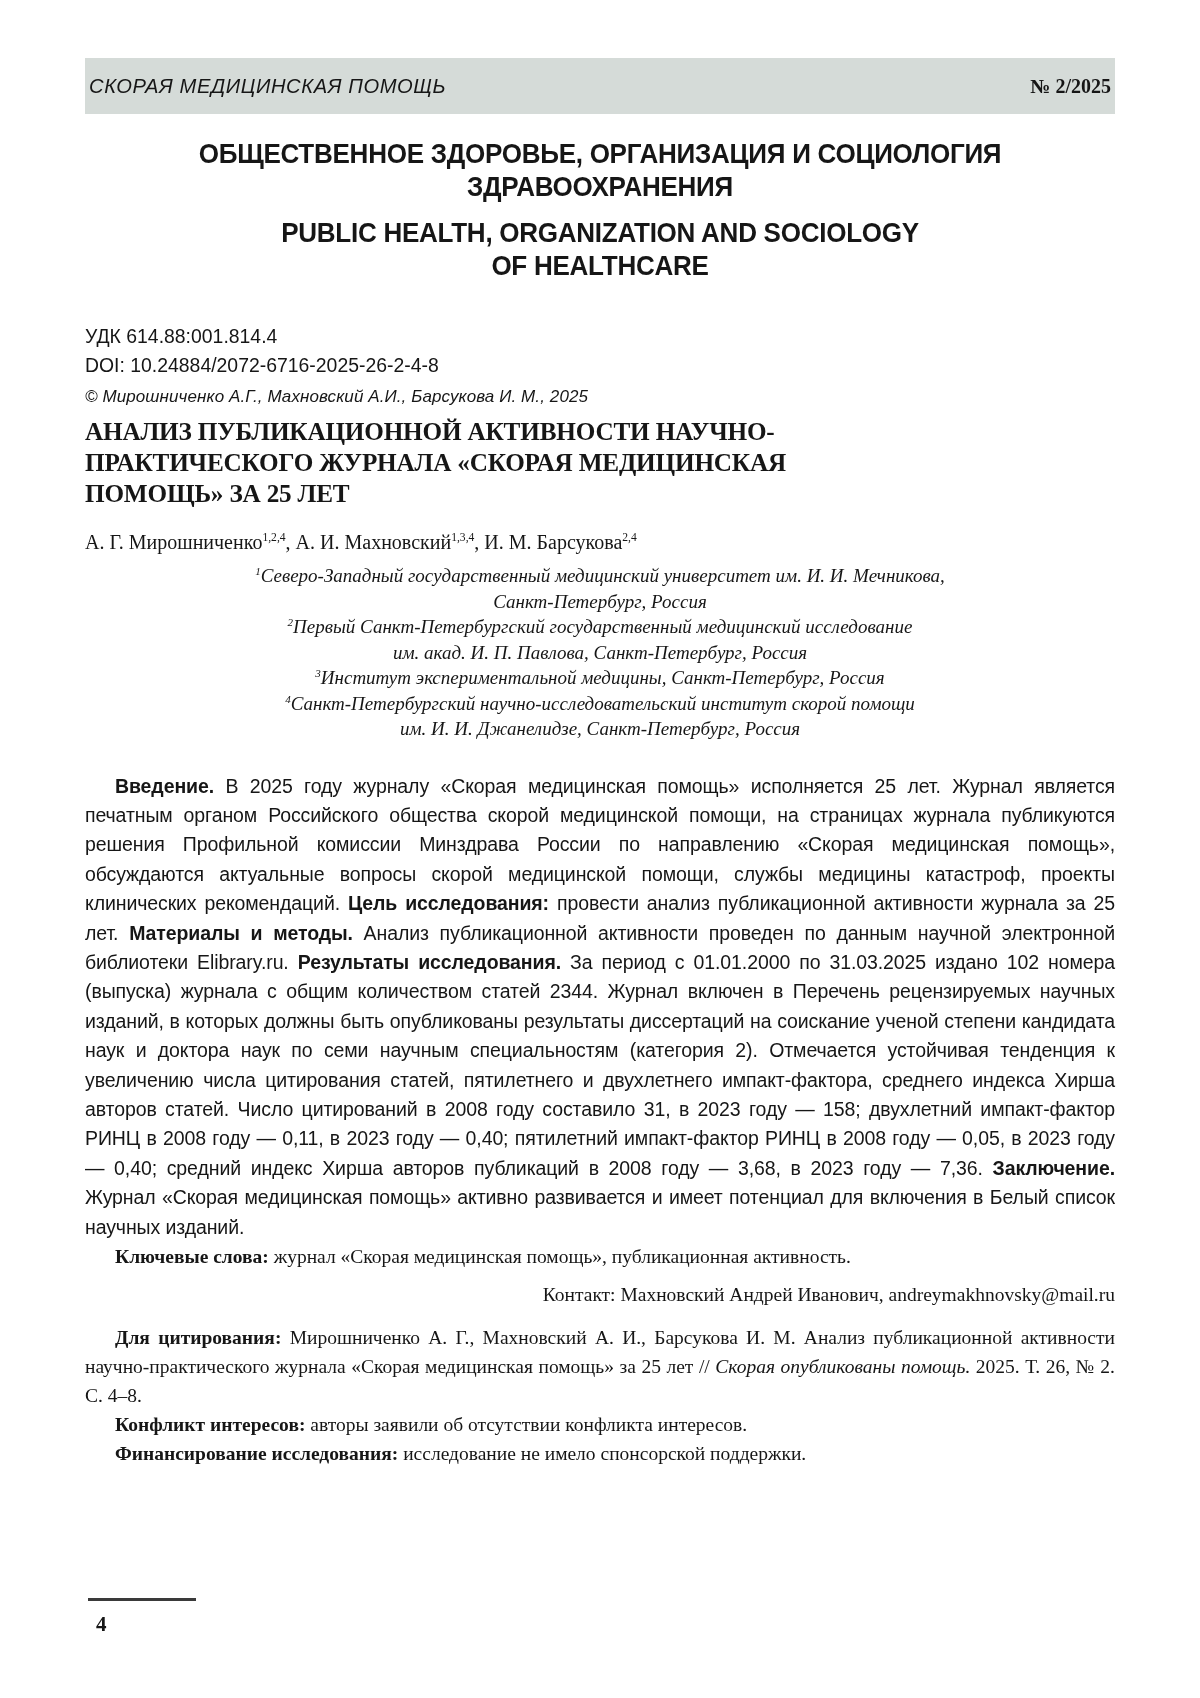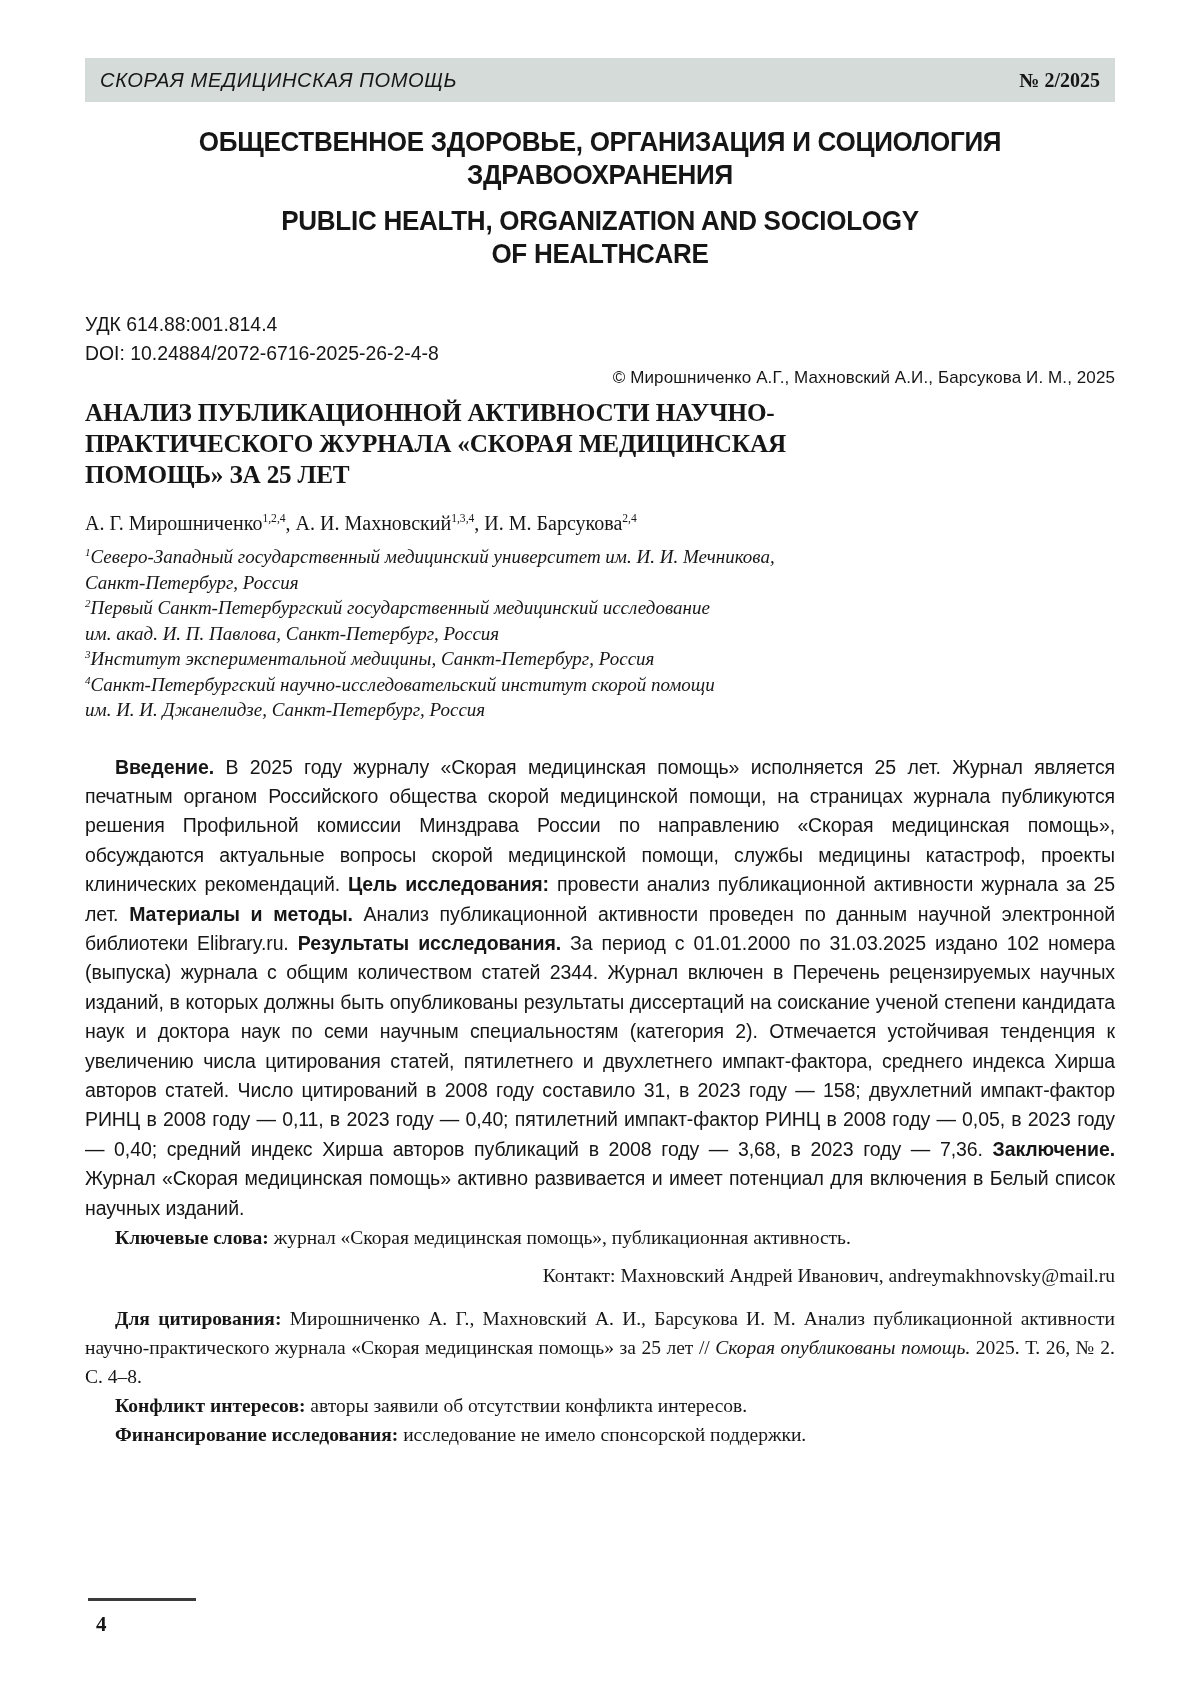--- a/index.html
+++ b/index.html
@@ -8,58 +8,58 @@
     --rule:#3a3a3a;
   }
   html,body{margin:0;padding:0;}
   body{
     width:1200px;height:1698px;background:#ffffff;color:var(--text);
     font-family:"Liberation Sans",sans-serif;position:relative;overflow:hidden;
   }
   .page{width:1030px;margin:0 85px;padding-top:58px;position:relative;}
 
   .runbar{
-    background:var(--header-bar-bg);height:44px;display:flex;align-items:center;
-    justify-content:space-between;padding:0 15px;box-sizing:border-box;
+    background:var(--header-bar-bg);height:56px;display:flex;align-items:center;
+    justify-content:space-between;padding:0 4px;box-sizing:border-box;
   }
   .runbar .jtitle{
     font-style:italic;font-size:21px;letter-spacing:0.6px;white-space:nowrap;
     transform:scaleX(0.96);transform-origin:left center;
   }
   .runbar .issue{
     font-family:"Liberation Serif",serif;font-weight:bold;font-size:20px;white-space:nowrap;
   }
 
   .section-title{
     text-align:center;font-weight:bold;font-size:28px;line-height:33px;
     letter-spacing:-0.3px;transform:scaleX(0.93);transform-origin:center;
   }
   .section-title.ru{margin-top:23px;}
   .section-title.en{margin-top:13px;}
 
   .udc-block{margin-top:40px;font-size:20px;line-height:29px;}
   .udc-block div{transform:scaleX(0.97);transform-origin:left center;}
 
   .copyright{
-    text-align:right;font-size:17px;letter-spacing:0.1px;
+    text-align:left;font-size:17px;margin-top:7px;letter-spacing:0.1px;font-style:italic;
   }
 
   .article-title{
     font-family:"Liberation Serif",serif;font-weight:bold;font-size:26px;
     line-height:31px;margin-top:9px;letter-spacing:-0.2px;
     transform:scaleX(0.97);transform-origin:left center;
   }
 
   .authors{
     font-family:"Liberation Serif",serif;text-align:left;font-size:20px;margin-top:22px;
   }
   sup{font-size:0.58em;line-height:0;}
 
   .affiliations{
-    font-family:"Liberation Serif",serif;font-style:italic;text-align:left;
+    font-family:"Liberation Serif",serif;font-style:italic;text-align:center;
     font-size:19px;line-height:25.5px;margin-top:9px;
   }
 
   .abstract{
     margin-top:30px;font-size:19.5px;line-height:29.4px;text-align:justify;
     text-indent:30px;letter-spacing:-0.1px;
   }
   .b{font-weight:bold;}
   .i{font-style:italic;}
 

